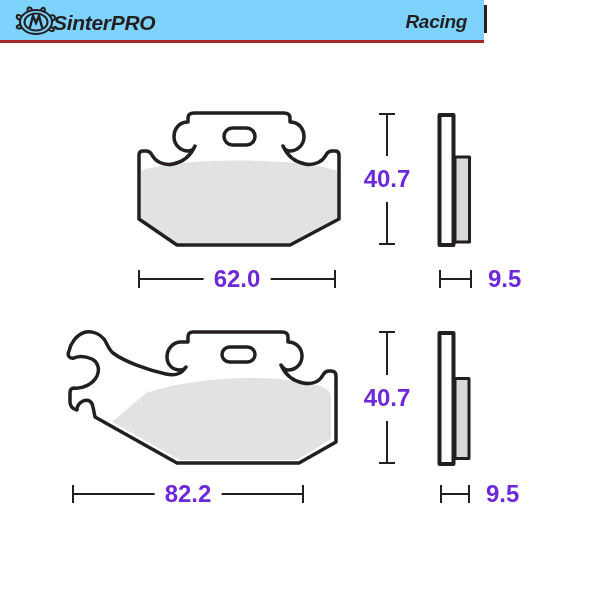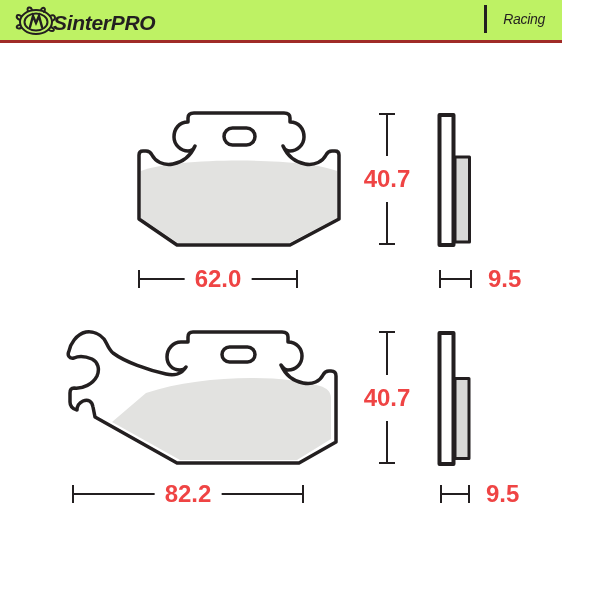--- a/index.html
+++ b/index.html
@@ -1,42 +1,42 @@
 <!DOCTYPE html>
 <html><head>
 <meta charset="utf-8">
 <style>
   * { margin:0; padding:0; box-sizing:border-box; }
   html,body { width:600px; height:600px; background:#fff; }
   .page { position:relative; width:600px; height:600px; background:#fff; overflow:hidden;
           font-family:"Liberation Sans", sans-serif; }
 
   
-  .header { position:absolute; left:0; top:0; width:562px; height:43px;
-            background:#bef264; border-bottom:3px solid #a02b27; }
+  .header { position:absolute; left:0; top:0; width:484px; height:43px;
+            background:#7dd3fc; border-bottom:3px solid #a02b27; }
   .brand-logo { position:absolute; left:14px; top:3px; width:44px; height:38px; }
   .brand-name { position:absolute; left:53px; top:11px;
                 font-style:italic; font-weight:700; font-size:21px; color:#231f20;
                 letter-spacing:-0.3px; }
   .header-divider { position:absolute; left:484px; top:5px; width:3px; height:28px;
                     background:#231f20; }
   .series-label { position:absolute; right:17px; top:11px;
-                  font-style:italic; font-weight:400; font-size:14px; color:#231f20;
+                  font-style:italic; font-weight:700; font-size:19px; color:#231f20;
                   letter-spacing:-0.3px; }
 
   
   .drawings { position:absolute; left:0; top:0; width:600px; height:600px; }
   .outline { fill:#fff; stroke:#231f20; stroke-width:3.5; stroke-linejoin:round; }
   .outline-nf { fill:none; stroke:#231f20; stroke-width:3.5; stroke-linejoin:round; }
   .friction { fill:#e2e2e0; stroke:none; }
   .side-backing { fill:#fff; stroke:#231f20; stroke-width:4; stroke-linejoin:round; }
   .side-friction { fill:#d9d9d7; stroke:#231f20; stroke-width:3; stroke-linejoin:round; }
 
   
-  .dim { position:absolute; color:#ef4444; }
+  .dim { position:absolute; color:#6d28d9; }
   .dim .line-h { position:absolute; left:0; right:0; top:50%; height:2px; margin-top:-1px;
                  background:#231f20; }
   .dim .line-v { position:absolute; top:0; bottom:0; left:50%; width:2px; margin-left:-1px;
                  background:#231f20; }
   .dim .tick-l { position:absolute; left:0; top:50%; width:2px; height:18px;
                  transform:translateY(-50%); background:#231f20; }
   .dim .tick-r { position:absolute; right:0; top:50%; width:2px; height:18px;
                  transform:translateY(-50%); background:#231f20; }
   .dim .tick-t { position:absolute; top:0; left:50%; height:2px; width:16px;
                  transform:translateX(-50%); background:#231f20; }
@@ -122,21 +122,21 @@
     </g>
   </svg>
 
   <div class="dim" style="left:379px; top:113px; width:16px; height:132px;">
     <span class="line-v"></span>
     <span class="tick-t"></span>
     <span class="tick-b"></span>
     <span class="dim-label v">40.7</span>
   </div>
 
-  <div class="dim" style="left:138px; top:270px; width:160px; height:17px;">
+  <div class="dim" style="left:138px; top:270px; width:198px; height:17px;">
     <span class="line-h"></span>
     <span class="tick-l"></span>
     <span class="tick-r"></span>
     <span class="dim-label">62.0</span>
   </div>
 
   <div class="dim" style="left:439px; top:270px; width:33px; height:17px;">
     <span class="line-h"></span>
     <span class="tick-l"></span>
     <span class="tick-r"></span>

